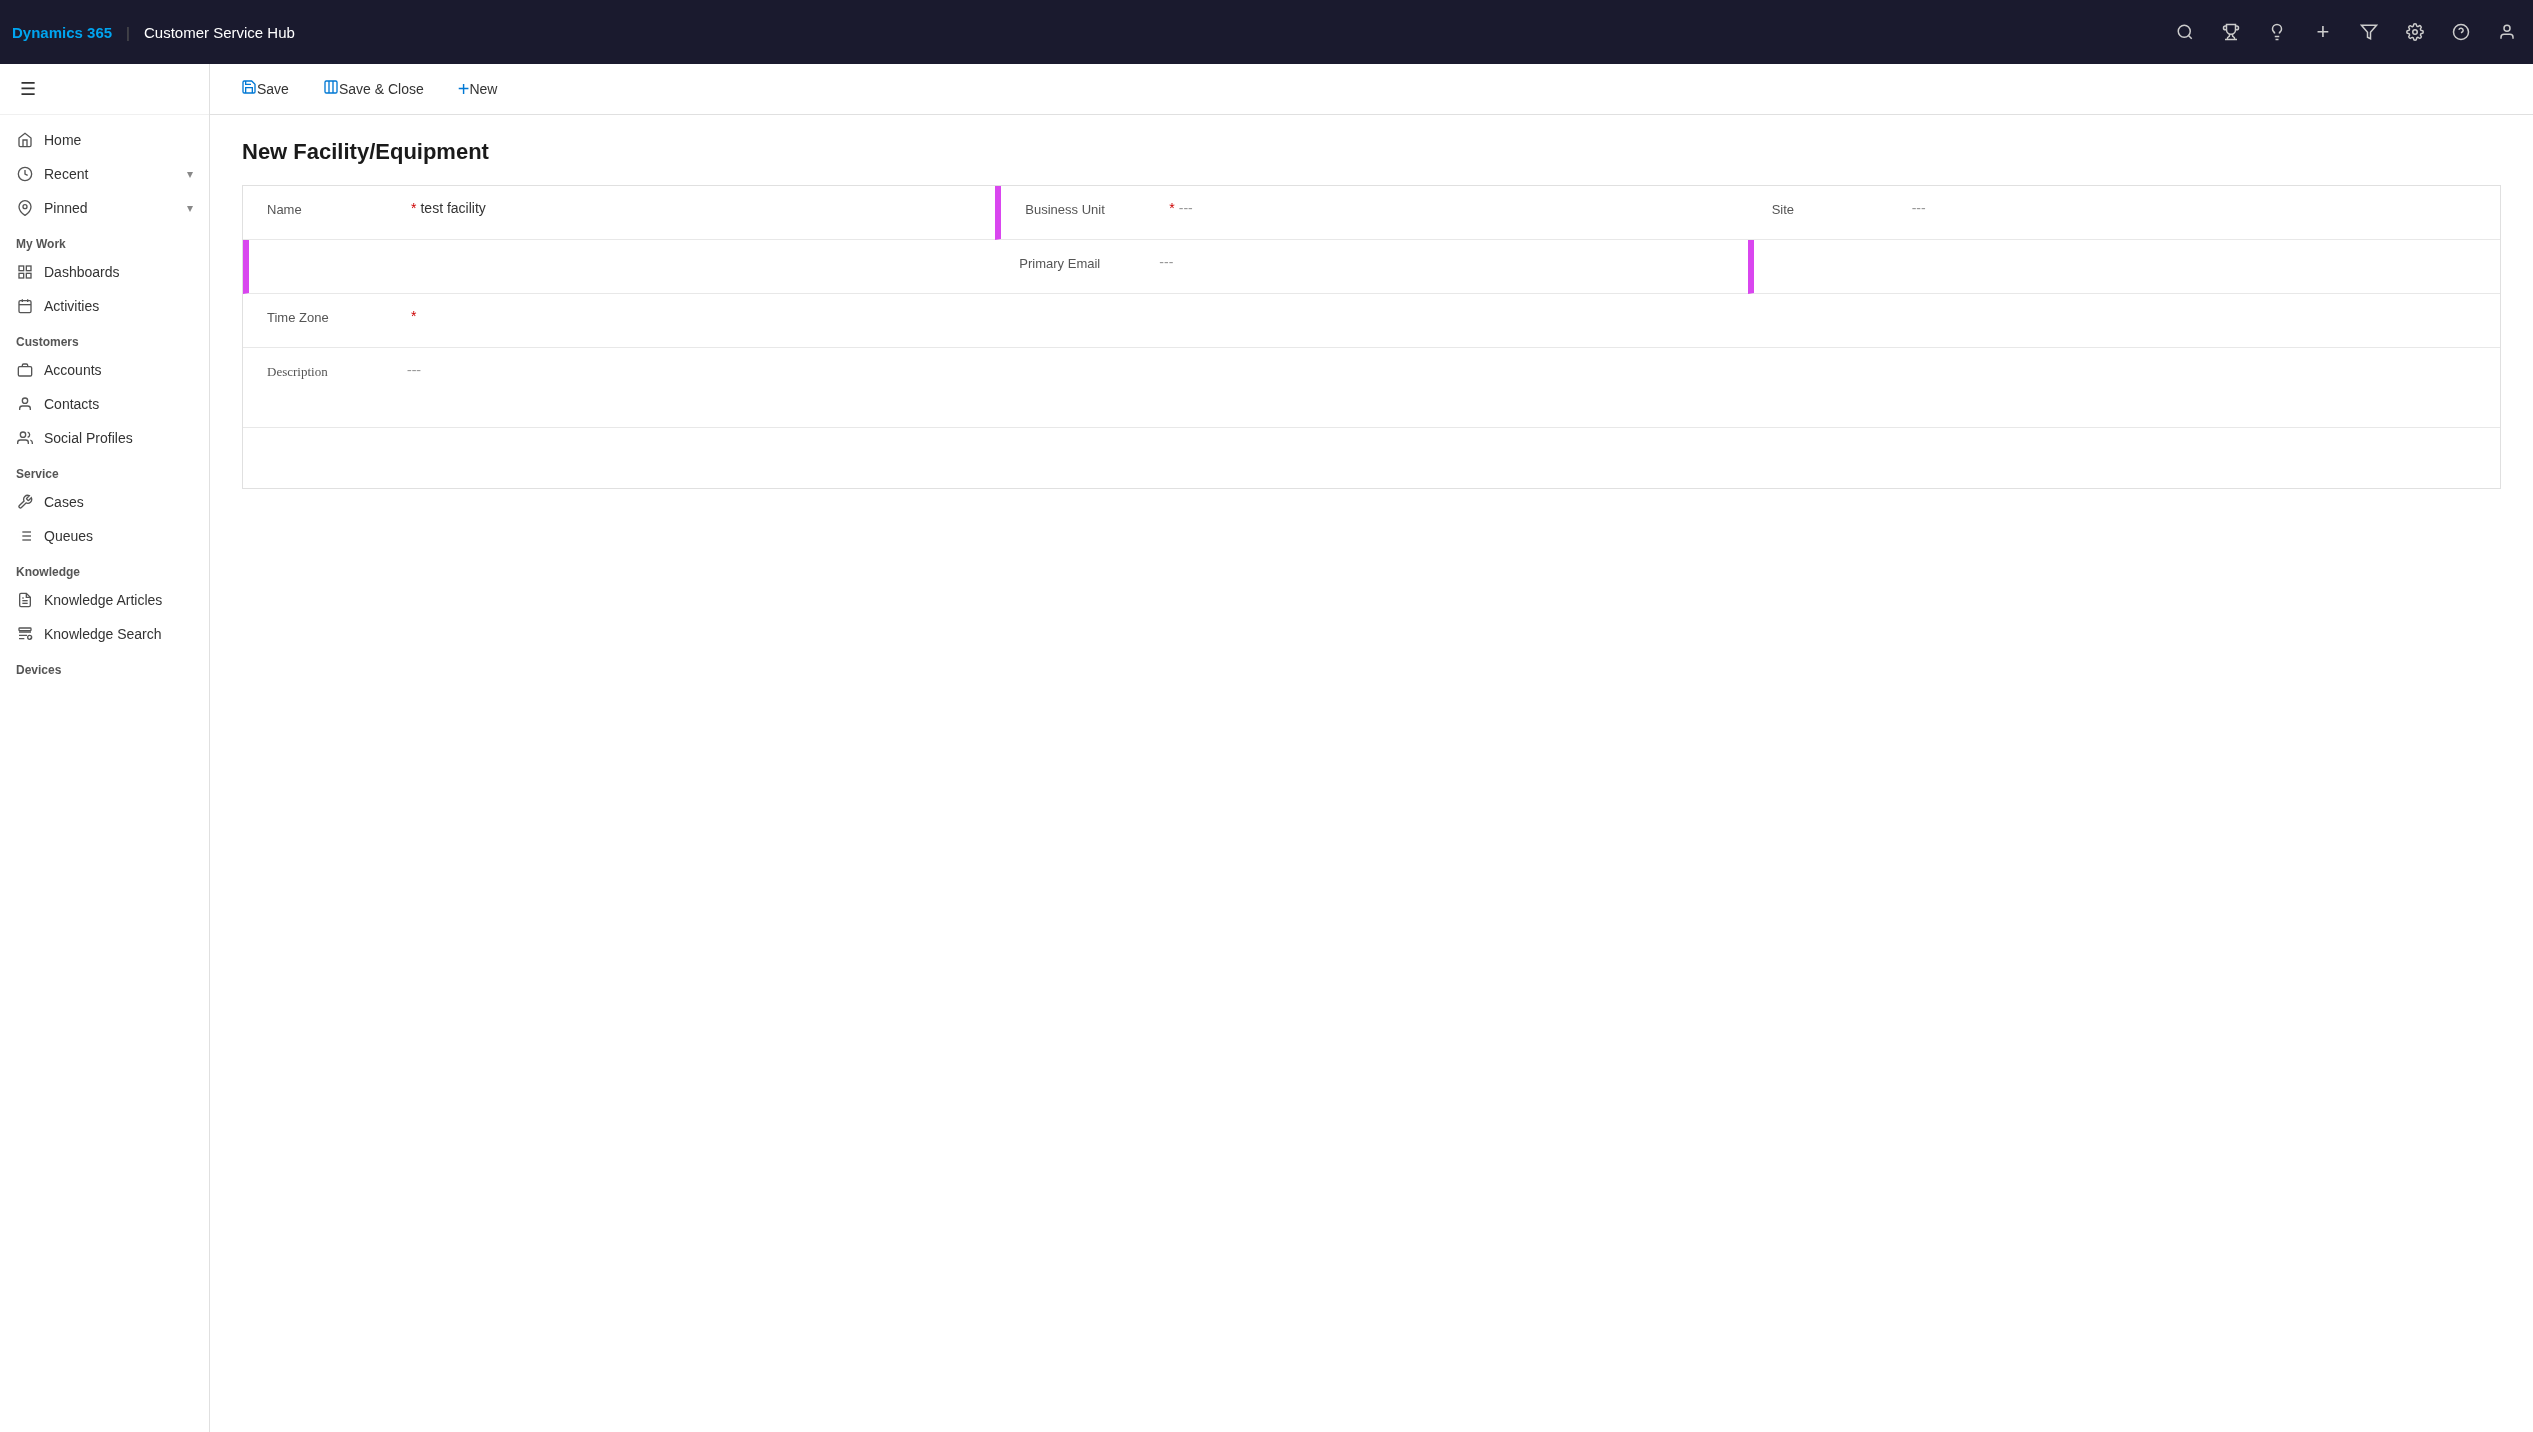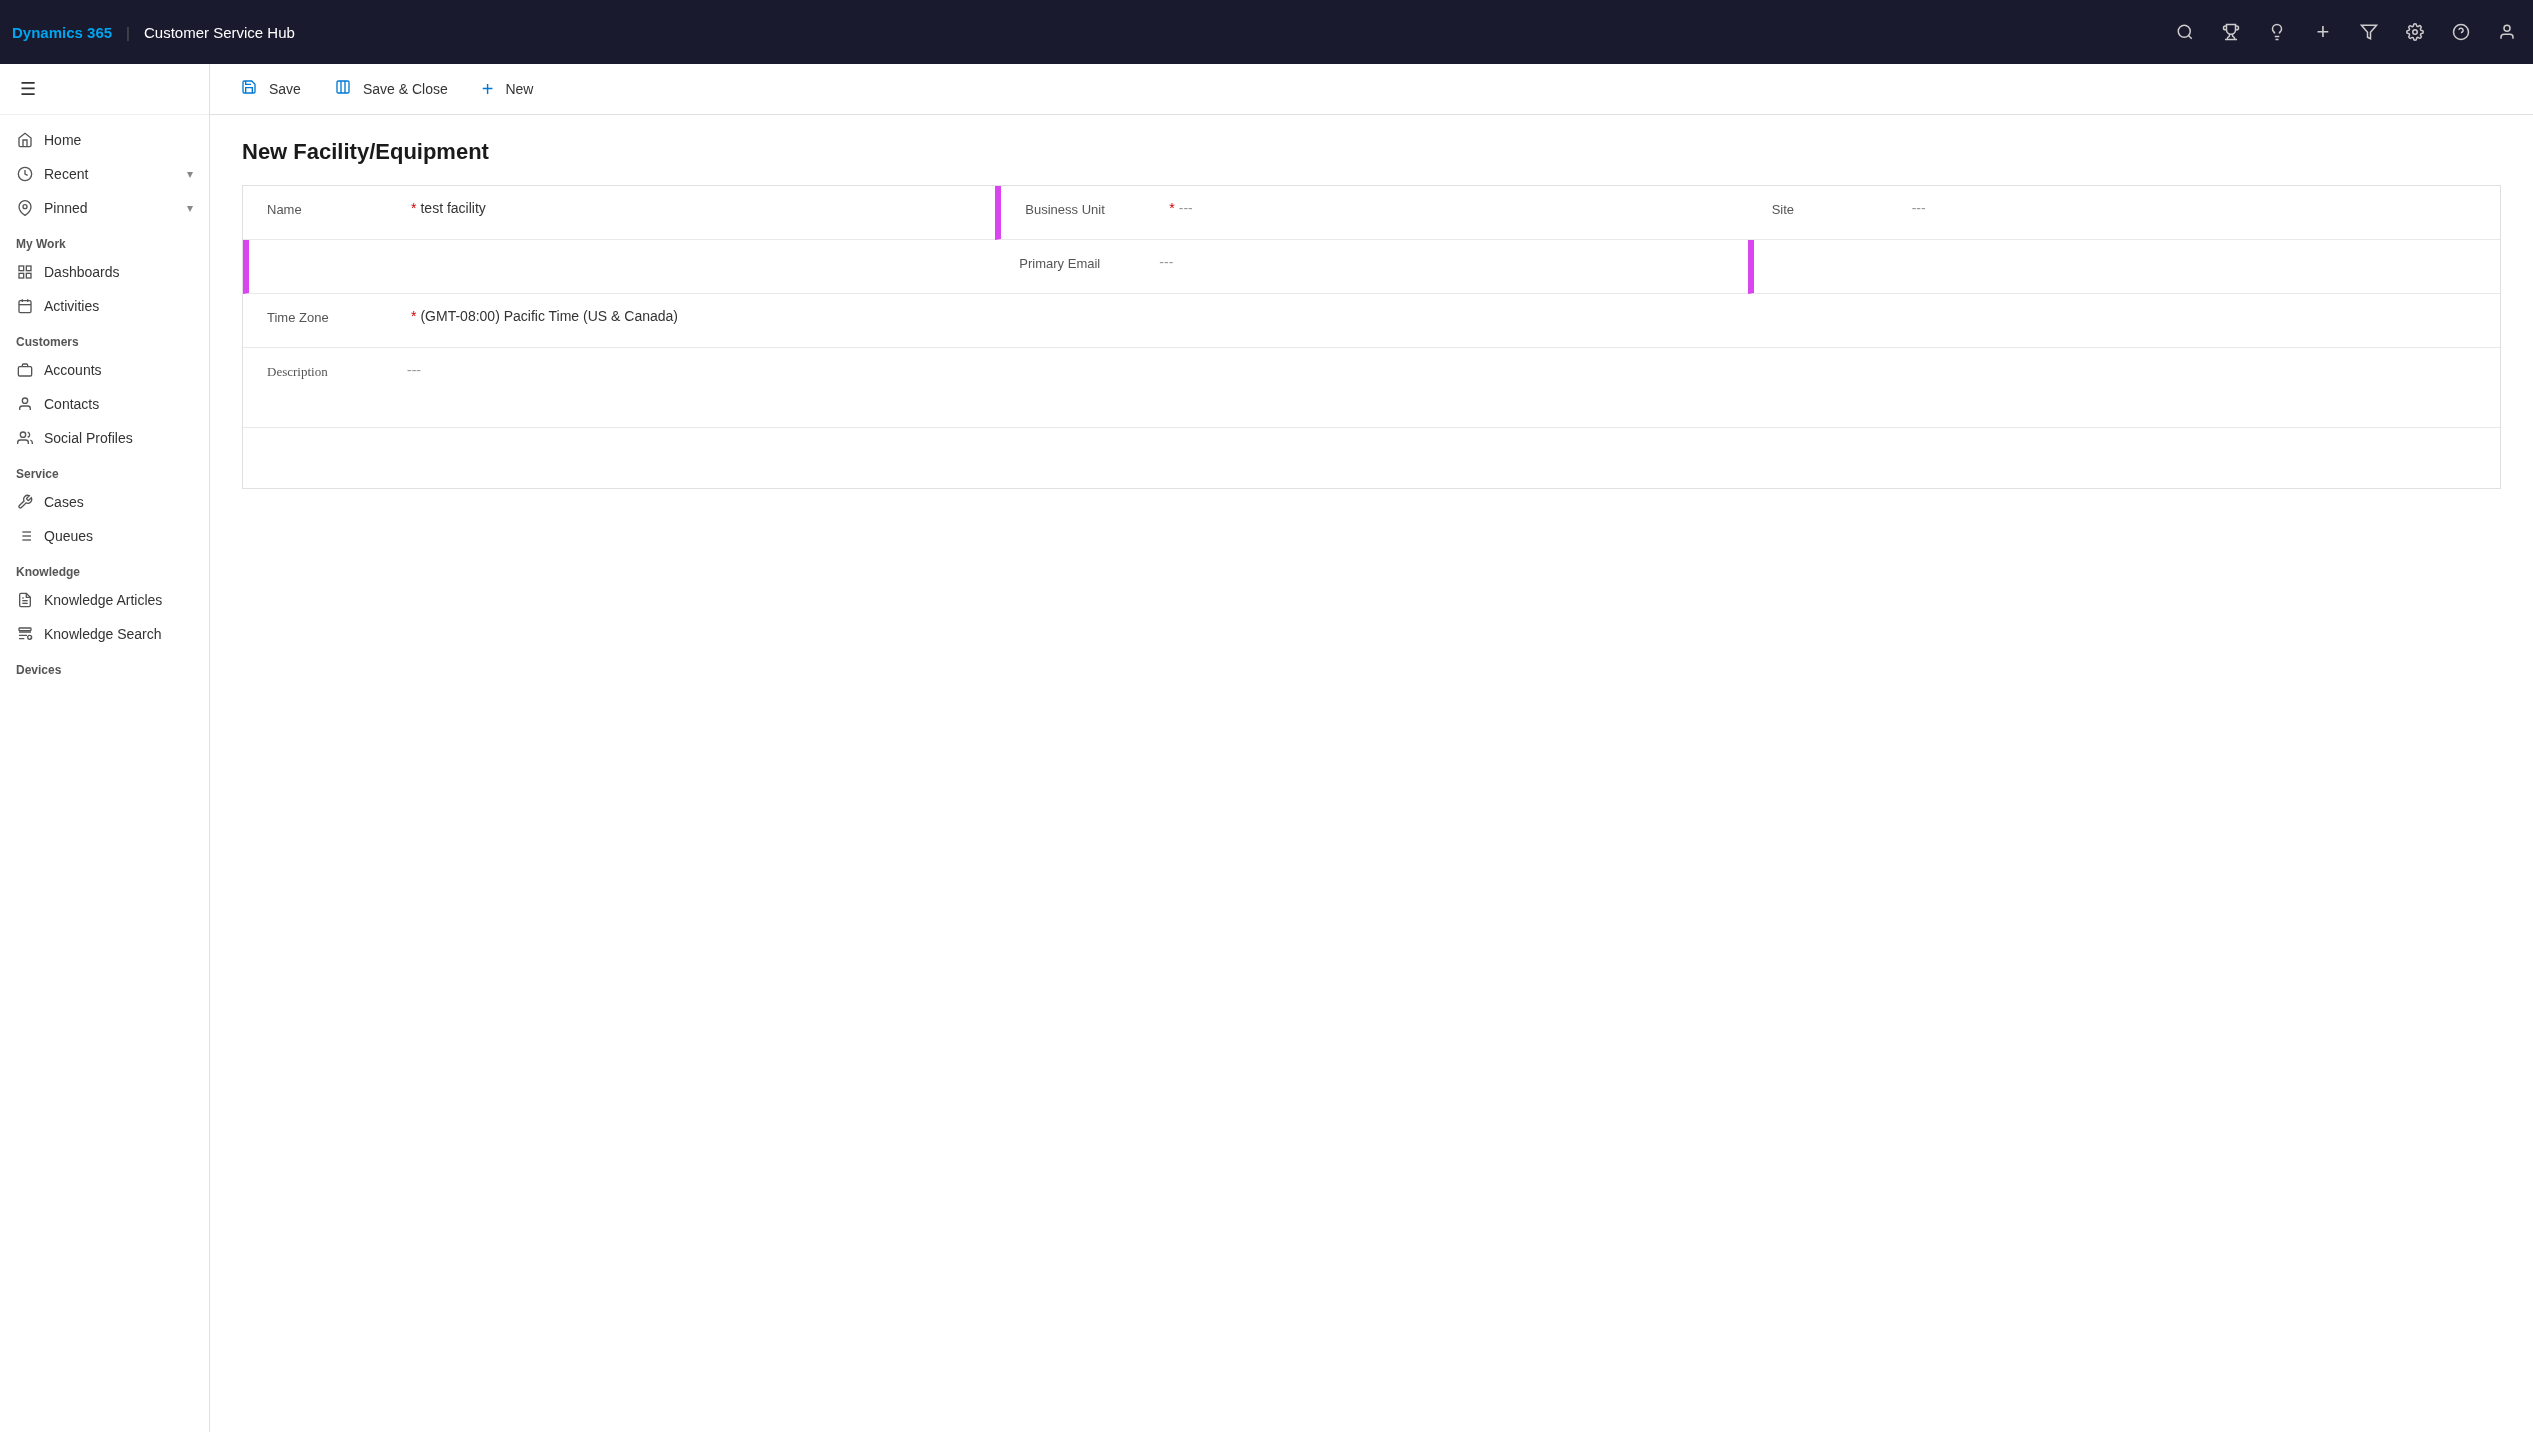--- a/index.html
+++ b/index.html
@@ -126,21 +126,21 @@
       align-items: center;
       gap: 4px;
       padding: 8px 16px;
       border-bottom: 1px solid #e0e0e0;
       background: #fff;
       flex-shrink: 0;
     }
     .toolbar-btn {
       display: flex;
       align-items: center;
-      gap: 12px;
+      gap: 0;
       padding: 6px 14px;
       background: #fff;
       border: 1px solid transparent;
       cursor: pointer;
       font-size: 14px;
       color: #333;
       border-radius: 2px;
     }
     .toolbar-btn .btn-icon { font-size: 16px; color: #0078d4; }
 
@@ -495,21 +495,20 @@
 
           <div class="form-cell">
             <span class="form-label">Primary Email</span>
             <span class="form-value placeholder">---</span>
           </div>
           <div class="form-cell right-cell"></div>
 
           <div class="form-full-row">
             <span class="form-label">Time Zone</span>
             <span class="form-required">*</span>
-            <span class="form-value">(GMT-08:00) Pacific Time (US &amp; Canada)</span>
           </div>
 
           <div class="form-full-row" style="min-height: 80px; font-family: Liberation Serif, serif;">
             <span class="form-label">Description</span>
             <span class="form-value placeholder">---</span>
           </div>
 
           <div class="form-full-row" style="min-height: 60px; border-bottom: none;"></div>
 
         </div>

